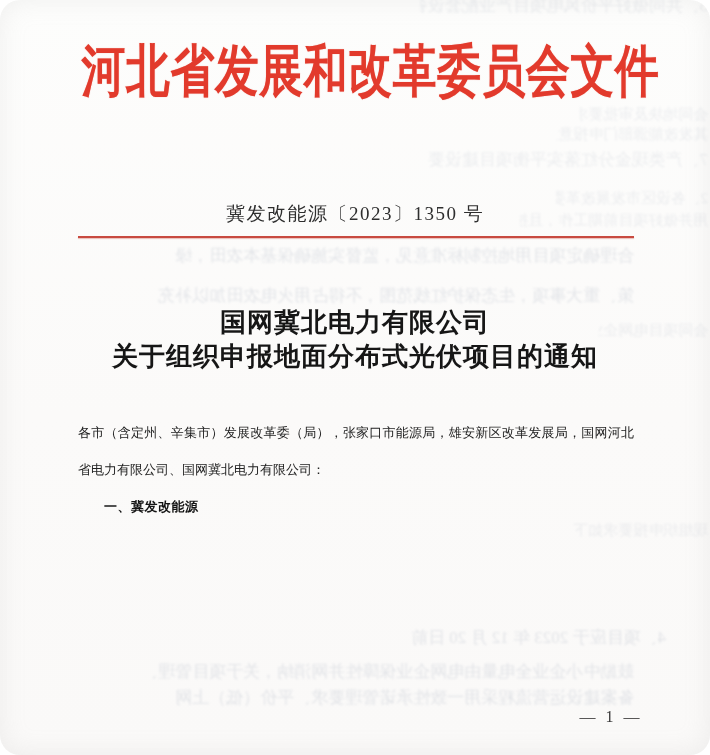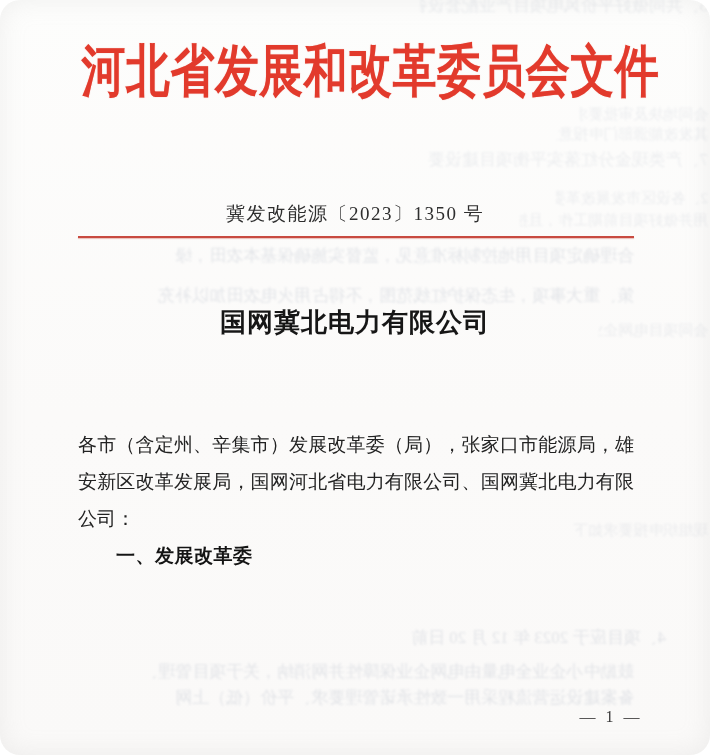--- a/index.html
+++ b/index.html
@@ -58,23 +58,23 @@
     text-align: center;
     font-weight: bold;
     font-size: 26px;
     line-height: 34px;
     color: #161616;
     letter-spacing: 1px;
   }
   
   .body-block {
     position: absolute;
-    top: 426px; left: 78px;
+    top: 414px; left: 78px;
     width: 556px;
-    font-size: 19px;
+    font-size: 13px;
     line-height: 37px;
     color: #222222;
     text-align: justify;
     text-align-last: left;
   }
   .body-block p { margin: 0; }
   .para-indent { text-indent: 2em; }
   .section-heading {
     margin: 0;
     text-indent: 2em;
@@ -143,22 +143,23 @@
   <div class="red-title">
     <span class="inner">河北省发展和改革委员会文件</span>
   </div>
 
   <div class="doc-number">冀发改能源〔2023〕1350 号</div>
 
   <div class="red-rule"></div>
 
   <div class="notice-title">
     <div>国网冀北电力有限公司</div>
+    <div>关于组织申报地面分布式光伏项目的通知</div>
   </div>
 
   <div class="body-block">
     <p>各市（含定州、辛集市）发展改革委（局），张家口市能源局，雄安新区改革发展局，国网河北省电力有限公司、国网冀北电力有限公司：</p>
-    <p class="section-heading">一、发展改革委</p>
+    <p class="section-heading">一、冀发改能源</p>
   </div>
 
   <div class="page-number">— 1 —</div>
 
 </div>
 
 </body></html>

